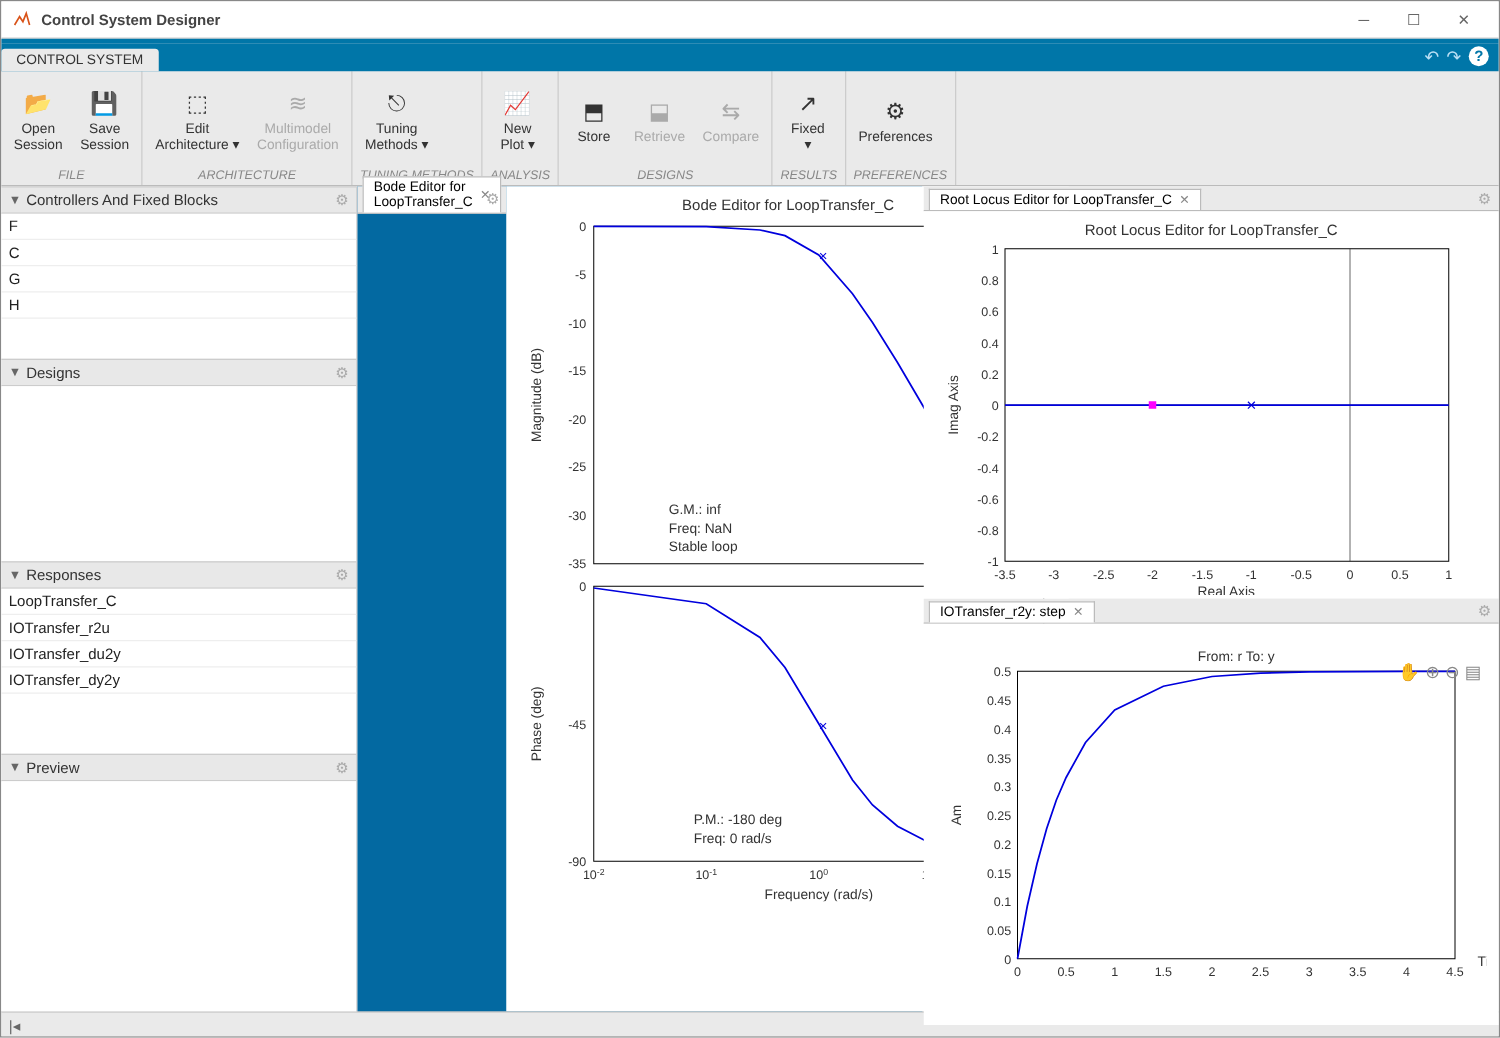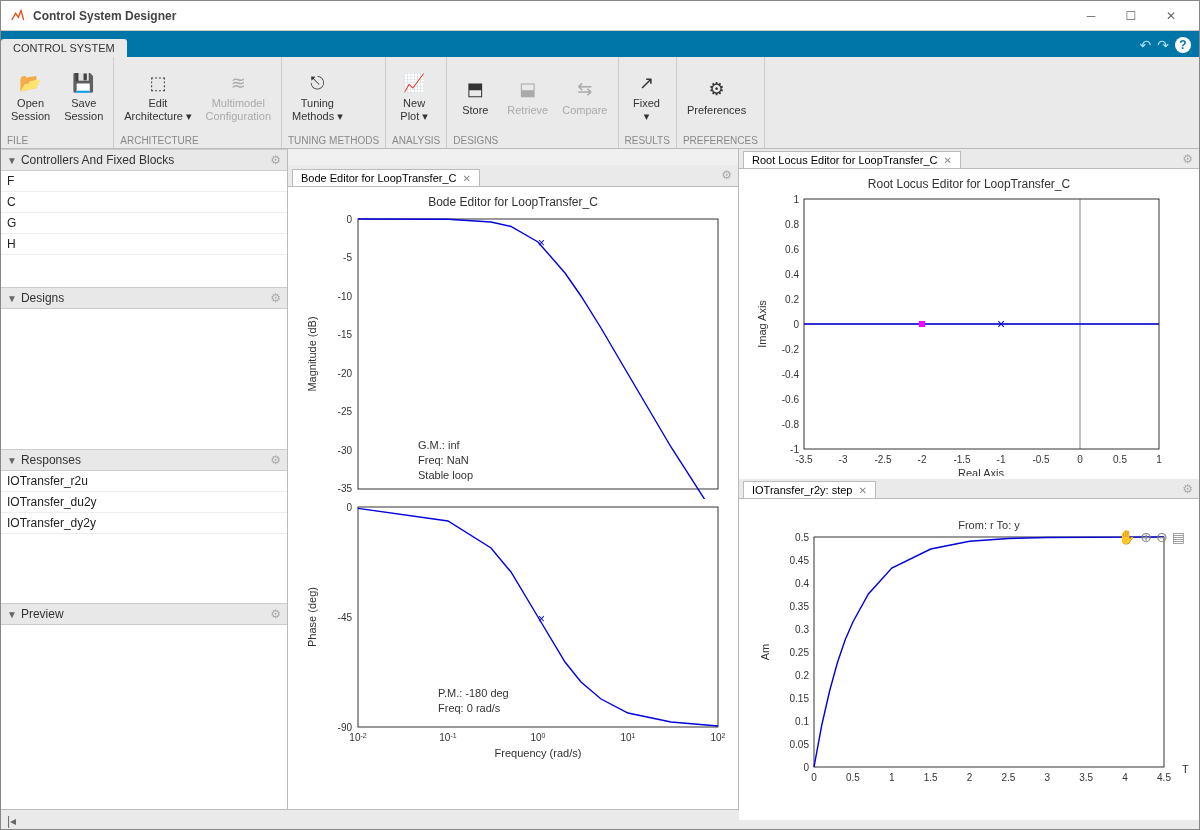--- a/index.html
+++ b/index.html
@@ -13,34 +13,34 @@
 .tabstrip { height: 22px; background: #0076a8; display: flex; align-items: flex-end; padding: 0 0; position: relative; }
 .tabstrip .tab { background: #eaeaea; color: #333; padding: 3px 12px; font-size: 11px; border-top-left-radius: 3px; border-top-right-radius: 3px; }
 .tabstrip .right-icons { position: absolute; right: 8px; top: 2px; display: flex; gap: 6px; align-items: center; color: #b9dff4; }
 .tabstrip .right-icons span { cursor: pointer; font-size: 14px; }
 .ribbon { height: 92px; background: #eaeaea; display: flex; border-bottom: 1px solid #bbb; }
 .ribbon-group { display: flex; flex-direction: column; border-right: 1px solid #ccc; padding: 4px 6px 2px 6px; }
 .ribbon-items { display: flex; gap: 6px; flex: 1; }
 .ribbon-item { display: flex; flex-direction: column; align-items: center; justify-content: center; min-width: 44px; padding: 2px 4px; cursor: pointer; color: #333; text-align: center; font-size: 11px; line-height: 1.15; }
 .ribbon-item.disabled { color: #aaa; cursor: default; }
 .ribbon-icon { width: 24px; height: 24px; margin-bottom: 2px; display: flex; align-items: center; justify-content: center; font-size: 18px; }
-.ribbon-group-label { font-size: 10px; color: #888; padding-top: 2px; }
+.ribbon-group-label { text-align: center; font-size: 10px; color: #888; padding-top: 2px; font-style: italic; }
 .content { display: flex; height: 660px; }
 .left-col { width: 293px; background: #fff; border-right: 1px solid #bbb; display: flex; flex-direction: column; }
 .panel-header { background: #e8e8e8; border-top: 1px solid #ccc; border-bottom: 1px solid #ccc; padding: 3px 6px; display: flex; align-items: center; gap: 4px; font-size: 12px; color: #333; }
 .panel-header .arrow { font-size: 10px; color: #666; }
 .panel-header .spacer { flex: 1; }
 .panel-header .gear { color: #aaa; font-size: 12px; }
 .panel-body { background: #fff; }
 .list-item { padding: 3px 6px; border-bottom: 1px solid #eee; font-size: 12px; color: #222; cursor: pointer; }
 .controllers-body { height: 116px; }
 .designs-body { height: 140px; }
 .responses-body { height: 132px; }
 .preview-body { flex: 1; }
-.center-col { width: 452px; background: #be185d; display: flex; flex-direction: column; margin-top: 16px; }
+.center-col { width: 452px; background: #0369a1; display: flex; flex-direction: row; }
 .right-col { flex: 1; background: #eaeaea; display: flex; flex-direction: column; border-left: 1px solid #bbb; }
 .doc-tabstrip { height: 22px; background: #eaeaea; display: flex; align-items: flex-end; padding: 2px 4px 0 4px; border-bottom: 1px solid #bbb; position: relative; }
 .doc-tab { background: #fff; border: 1px solid #bbb; border-bottom: none; padding: 2px 8px; font-size: 11px; display: flex; align-items: center; gap: 6px; }
 .doc-tab .close { color: #888; font-size: 10px; }
 .doc-tabstrip .gear { position: absolute; right: 6px; top: 3px; color: #aaa; font-size: 12px; }
 .plot-area { flex: 1; background: #fff; padding: 8px 10px 10px 10px; position: relative; }
 .statusbar { height: 22px; background: #eaeaea; border-top: 1px solid #bbb; display: flex; align-items: center; padding: 0 6px; color: #666; }
 .chart-title { text-align: center; font-size: 12px; color: #333; }
 svg text { font-family: Arial, sans-serif; }
 .axis-line { stroke: #000; stroke-width: 0.8; fill: none; }
@@ -184,20 +184,21 @@
         <span class="gear">⚙</span>
       </div>
     <div class="panel-body designs-body"></div>
     <div class="panel-header">
         <span class="arrow">▼</span>
         <span>Responses</span>
         <span class="spacer"></span>
         <span class="gear">⚙</span>
       </div>
     <div class="panel-body responses-body">
+      <div class="list-item">LoopTransfer_C</div>
       <div class="list-item">IOTransfer_r2u</div>
       <div class="list-item">IOTransfer_du2y</div>
       <div class="list-item">IOTransfer_dy2y</div>
     </div>
     <div class="panel-header">
         <span class="arrow">▼</span>
         <span>Preview</span>
         <span class="spacer"></span>
         <span class="gear">⚙</span>
       </div>

